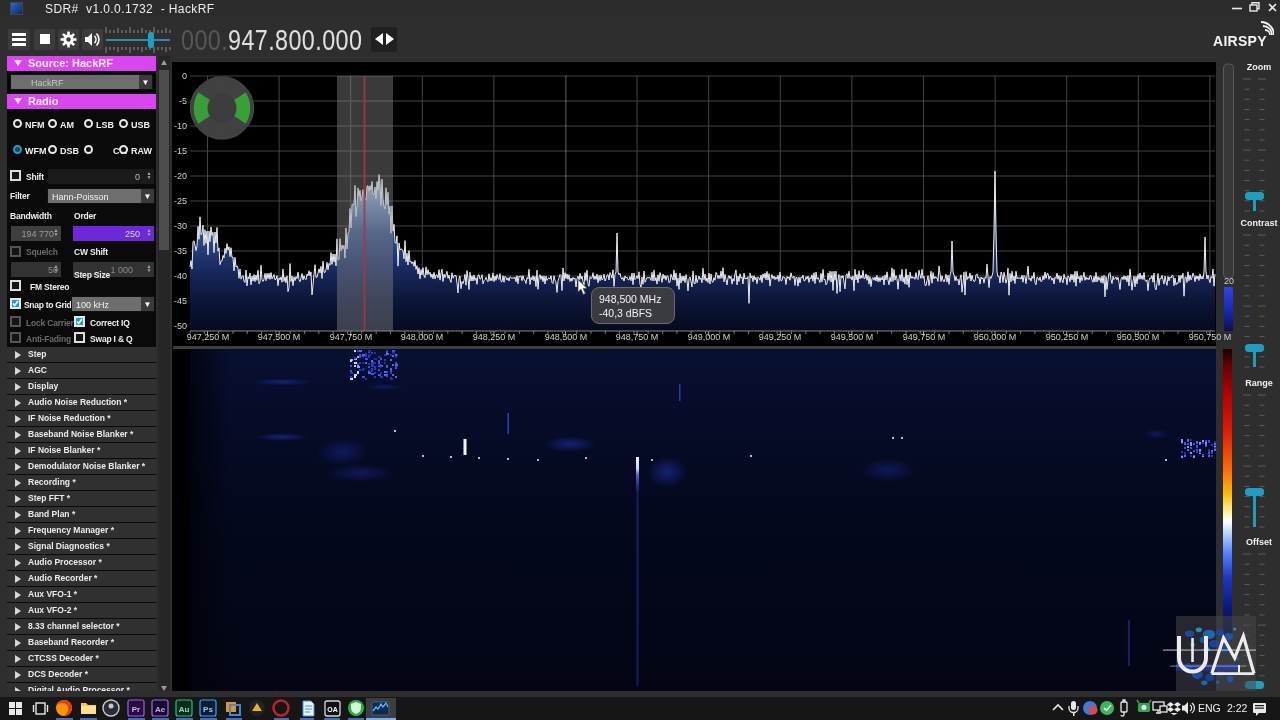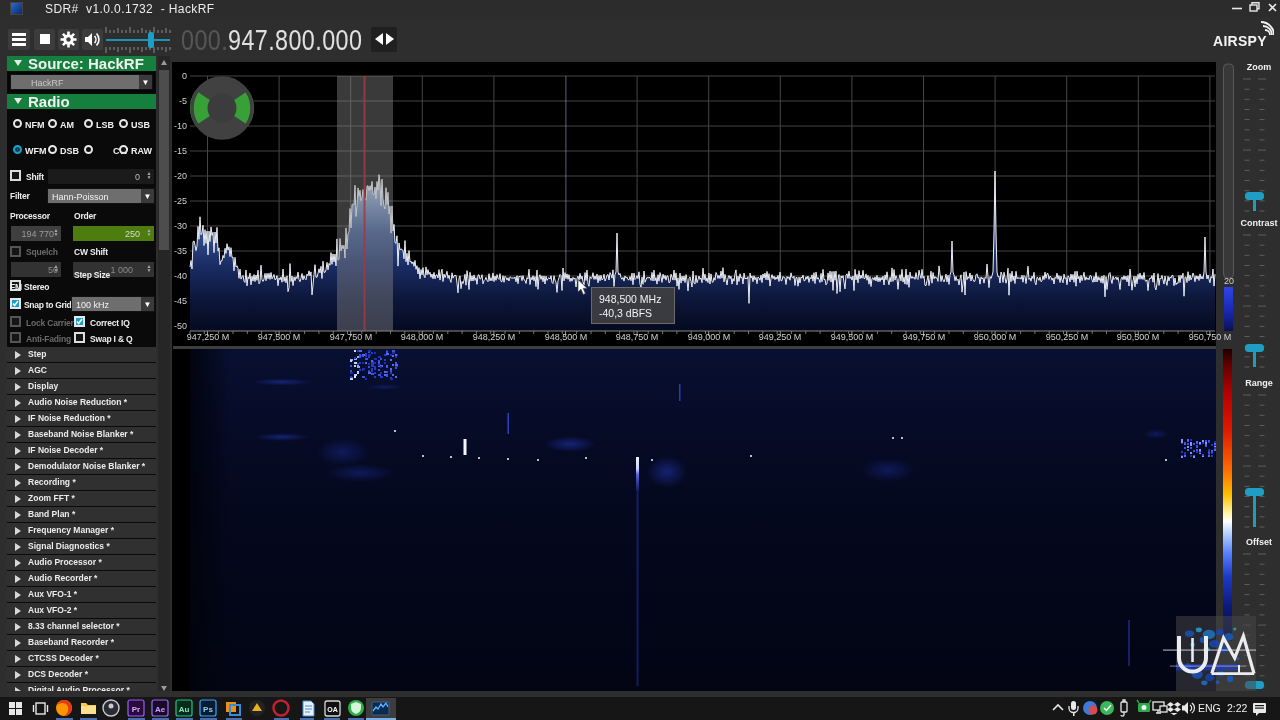--- a/index.html
+++ b/index.html
@@ -5,21 +5,21 @@
 .abs{position:absolute}
 #stage{position:relative;width:1280px;height:720px;background:#2e2e2e}
 
 #titlebar{left:0;top:0;width:1280px;height:17px;background:#2c2c2c;color:#e6e6e6;font-size:12px}
 #titleicon{left:10px;top:2px;width:13px;height:13px;background:linear-gradient(135deg,#2a6acc,#0a2a66);border:1px solid #444}
 #titletxt{left:45px;top:2px;font-size:12px;letter-spacing:.4px;color:#ececec}
 
 .tbtn{top:29px;height:21px;background:#3c3c3c;border-radius:2px}
 
 #lpanel{left:7px;top:56px;width:149px;height:641px;background:#0a0a0a}
-.phead{position:relative;height:15px;background:#15803d;color:#f0f0f0;font-size:15px;line-height:15px;margin-bottom:11px}
+.phead{position:relative;height:15px;background:#d946ef;color:#f0f0f0;font-size:11px;line-height:15px;margin-bottom:11px}
 .phead .tri{position:absolute;left:7px;top:4px;width:0;height:0;border-left:4px solid transparent;border-right:4px solid transparent;border-top:6px solid #e8e8e8}
 .phead .txt{position:absolute;left:21px;font-weight:bold}
 .arow{position:relative;height:15px;background:#303030;color:#ececec;font-size:8.5px;line-height:15px;margin-bottom:1px}
 .arow .tri{position:absolute;left:8px;top:4px;width:0;height:0;border-top:4px solid transparent;border-bottom:4px solid transparent;border-left:6px solid #d8d8d8}
 .arow .txt{position:absolute;left:21px;font-weight:bold}
 .rb{position:absolute;width:9px;height:9px;border:2px solid #e8e8e8;border-radius:50%;background:#111}
 .rb.sel{border-color:#18a0c8;background:#18a0c8;box-shadow:inset 0 0 0 2px #0a3a4a}
 .rlab{position:absolute;color:#f0f0f0;font-size:9px;font-weight:bold}
 .cb{position:absolute;width:11px;height:11px;border:2px solid #ddd;background:#151515}
 .cb.dis{border-color:#555}
@@ -121,35 +121,35 @@
       <div class="rlab" style="left:106px;top:90px">CW</div>
 <div class="rb" style="left:112px;top:89px"></div>
       <div class="rlab" style="left:124px;top:90px">RAW</div>
 
 <div class="cb" style="left:3px;top:114px"></div>
       <div class="lab" style="left:19px;top:116px">Shift</div>
 <div class="inp" style="left:40px;top:112px;width:108px;height:17px;line-height:17px"><span style="margin-right:14px">0</span></div>
 <div class="spin" style="left:137px;top:115px">▲<br>▼</div>
 <div class="lab" style="left:3px;top:135px">Filter</div>
 <div class="dd" style="left:40px;top:132px;width:108px;height:16px;line-height:16px"><span style="margin-left:4px">Hann-Poisson</span><span class="chev" style="line-height:16px">▼</span></div>
-<div class="lab" style="left:3px;top:155px">Processor</div>
+<div class="lab" style="left:3px;top:155px">Bandwidth</div>
 <div class="lab" style="left:67px;top:155px">Order</div>
 <div class="inp" style="left:3px;top:169px;width:52px;height:17px;line-height:17px;background:#3f3f3f;color:#9a9a9a"><span style="margin-right:7px">194 770</span></div>
 <div class="spin" style="left:44px;top:172px">▲<br>▼</div>
-<div class="inp" style="left:65px;top:169px;width:83px;height:17px;line-height:17px;background:#4d7c0f;color:#d8d8d8"><span style="margin-right:14px">250</span></div>
+<div class="inp" style="left:65px;top:169px;width:83px;height:17px;line-height:17px;background:#6d28d9;color:#d8d8d8"><span style="margin-right:14px">250</span></div>
 <div class="spin" style="left:137px;top:172px">▲<br>▼</div>
 <div class="cb dis" style="left:3px;top:190px"></div>
       <div class="lab dim" style="left:19px;top:191px">Squelch</div>
 <div class="lab" style="left:67px;top:191px">CW Shift</div>
 <div class="inp" style="left:3px;top:205px;width:52px;height:17px;line-height:17px;background:#323232;color:#8a8a8a"><span style="margin-right:3px">50</span></div>
 <div class="spin" style="left:44px;top:208px">▲<br>▼</div>
 <div class="inp" style="left:65px;top:205px;width:83px;height:17px;line-height:17px;background:#323232;color:#8a8a8a"><span style="margin-right:21px">1 000</span></div>
 <div class="spin" style="left:137px;top:208px">▲<br>▼</div>
 <div class="cb" style="left:3px;top:224px"></div>
-      <div class="lab" style="left:3px;top:226px">FM Stereo</div>
+      <div class="lab" style="left:23px;top:226px">FM Stereo</div>
 <div class="lab" style="left:67px;top:214px">Step Size</div>
 <div class="cb chk" style="left:3px;top:242px">
         <svg width="7" height="7" viewBox="0 0 7 7" style="display:block">
           <path d="M1,3.5 l1.6,2 L6,1" stroke="#fff" stroke-width="1.6" fill="none"></path>
         </svg>
       </div>
       <div class="lab" style="left:17px;top:244px;letter-spacing:-0.3px">Snap to Grid</div>
 <div class="dd" style="left:64px;top:240px;width:84px;height:16px;line-height:16px"><span style="margin-left:4px">100 kHz</span><span class="chev" style="line-height:16px">▼</span></div>
 <div class="cb dis" style="left:3px;top:260px"></div>
       <div class="lab dim" style="left:19px;top:262px">Lock Carrier</div>
@@ -183,33 +183,33 @@
 <div class="arow">
           <span class="tri"></span>
           <span class="txt">IF Noise Reduction *</span>
         </div>
 <div class="arow">
           <span class="tri"></span>
           <span class="txt">Baseband Noise Blanker *</span>
         </div>
 <div class="arow">
           <span class="tri"></span>
-          <span class="txt">IF Noise Decoder *</span>
+          <span class="txt">IF Noise Blanker *</span>
         </div>
 <div class="arow">
           <span class="tri"></span>
           <span class="txt">Demodulator Noise Blanker *</span>
         </div>
 <div class="arow">
           <span class="tri"></span>
           <span class="txt">Recording *</span>
         </div>
 <div class="arow">
           <span class="tri"></span>
-          <span class="txt">Zoom FFT *</span>
+          <span class="txt">Step FFT *</span>
         </div>
 <div class="arow">
           <span class="tri"></span>
           <span class="txt">Band Plan *</span>
         </div>
 <div class="arow">
           <span class="tri"></span>
           <span class="txt">Frequency Manager *</span>
         </div>
 <div class="arow">
@@ -626,21 +626,21 @@
 <path d="M1243.0,395.0h8 M1258.0,395.0h8 M1244.5,405.2h5 M1259.5,405.2h5 M1244.5,415.3h5 M1259.5,415.3h5 M1244.5,425.5h5 M1259.5,425.5h5 M1244.5,435.6h5 M1259.5,435.6h5 M1244.5,445.8h5 M1259.5,445.8h5 M1244.5,455.9h5 M1259.5,455.9h5 M1243.0,466.1h8 M1258.0,466.1h8 M1244.5,476.2h5 M1259.5,476.2h5 M1244.5,486.4h5 M1259.5,486.4h5 M1244.5,496.5h5 M1259.5,496.5h5 M1244.5,506.7h5 M1259.5,506.7h5 M1244.5,516.8h5 M1259.5,516.8h5 M1244.5,527.0h5 M1259.5,527.0h5 " stroke="#5c5c5c" stroke-width="1"></path>
 <path d="M1254.5,492V527" stroke="#1f9eb8" stroke-width="3"></path>
 <rect x="1245" y="488" width="19" height="8" rx="3.5" fill="#1f9ec4"></rect>
 </svg>
 <div class="slab" style="left:1236px;top:537px;width:46px;text-align:center">Offset</div>
 <svg class="abs" style="left:1238px;top:548px" width="34" height="146" viewBox="1238 548 34 146">
 <path d="M1243.0,554.0h8 M1258.0,554.0h8 M1244.5,564.2h5 M1259.5,564.2h5 M1244.5,574.3h5 M1259.5,574.3h5 M1244.5,584.5h5 M1259.5,584.5h5 M1244.5,594.6h5 M1259.5,594.6h5 M1244.5,604.8h5 M1259.5,604.8h5 M1244.5,614.9h5 M1259.5,614.9h5 M1243.0,625.1h8 M1258.0,625.1h8 M1244.5,635.2h5 M1259.5,635.2h5 M1244.5,645.4h5 M1259.5,645.4h5 M1244.5,655.5h5 M1259.5,655.5h5 M1244.5,665.7h5 M1259.5,665.7h5 M1244.5,675.8h5 M1259.5,675.8h5 M1244.5,686.0h5 M1259.5,686.0h5 " stroke="#5c5c5c" stroke-width="1"></path>
 
 <rect x="1245" y="681" width="19" height="8" rx="3.5" fill="#1f9ec4"></rect>
 </svg>
-<div class="abs" style="left:591px;top:287px;width:84px;height:37px;background:rgba(62,62,66,0.93);border:1px solid #6a6a6a;border-radius:0;color:#f2f2f2;font-size:10.5px;padding:5px 0 0 7px;line-height:13.5px">948,500 MHz<br>-40,3 dBFS</div>
+<div class="abs" style="left:591px;top:287px;width:84px;height:37px;background:rgba(62,62,66,0.93);border:1px solid #6a6a6a;border-radius:8px;color:#f2f2f2;font-size:10.5px;padding:5px 0 0 7px;line-height:13.5px">948,500 MHz<br>-40,3 dBFS</div>
 <svg class="abs" style="left:577px;top:279px" width="12" height="18" viewBox="0 0 12 18">
 <path d="M1,0.5 L1,13 L4,10.2 L6.2,15.4 L8.4,14.4 L6.2,9.4 L10,9.2 Z" fill="#fff" stroke="#444" stroke-width="0.7"></path>
 </svg>
 <svg class="abs" style="left:1163px;top:616px" width="95" height="78" viewBox="-13 0 95 78">
 <rect x="0" y="0" width="80" height="76" fill="#474747" opacity="0.52"></rect>
 <g opacity="0.8" transform="translate(33,38) scale(0.78) translate(-33,-38)">
 <ellipse cx="8" cy="12" rx="6" ry="4" fill="#1a55b8"></ellipse>
 <ellipse cx="20" cy="7" rx="4" ry="3" fill="#27a8d0"></ellipse>
 <ellipse cx="33" cy="13" rx="8" ry="6" fill="#1f77c8"></ellipse>
 <ellipse cx="47" cy="10" rx="5" ry="4" fill="#1545c0"></ellipse>

